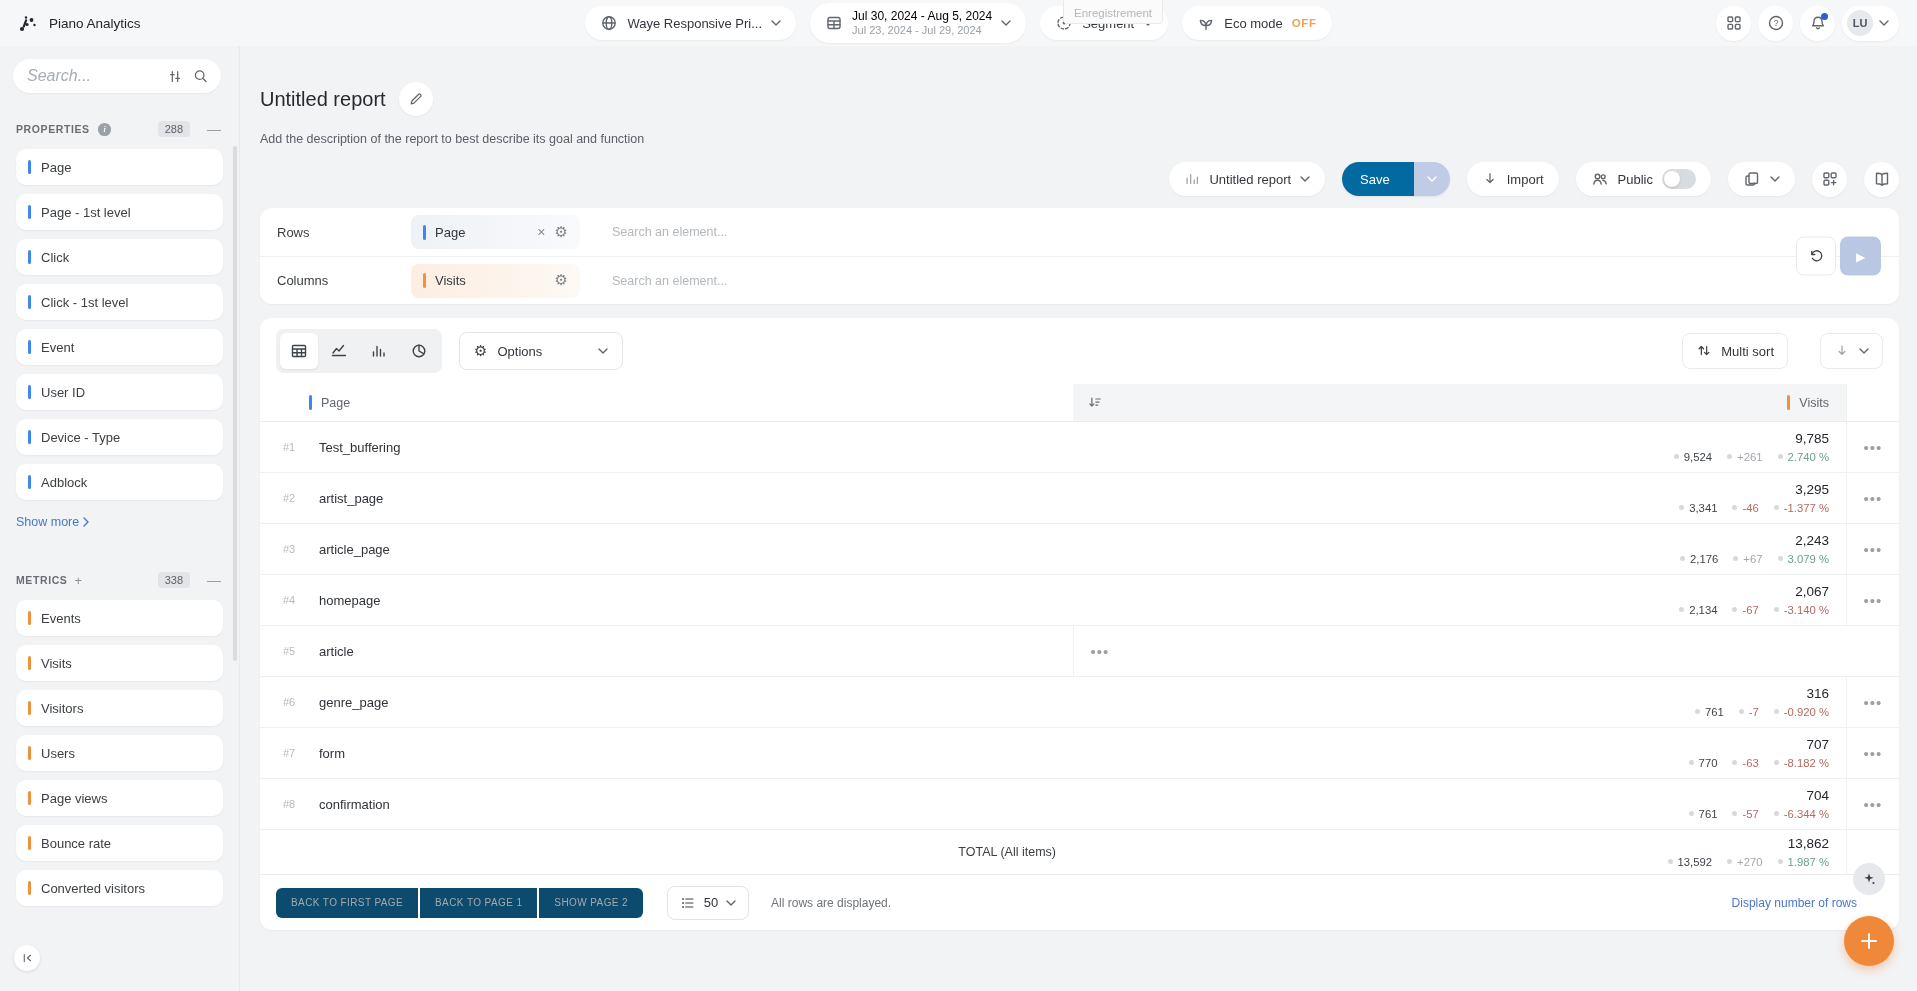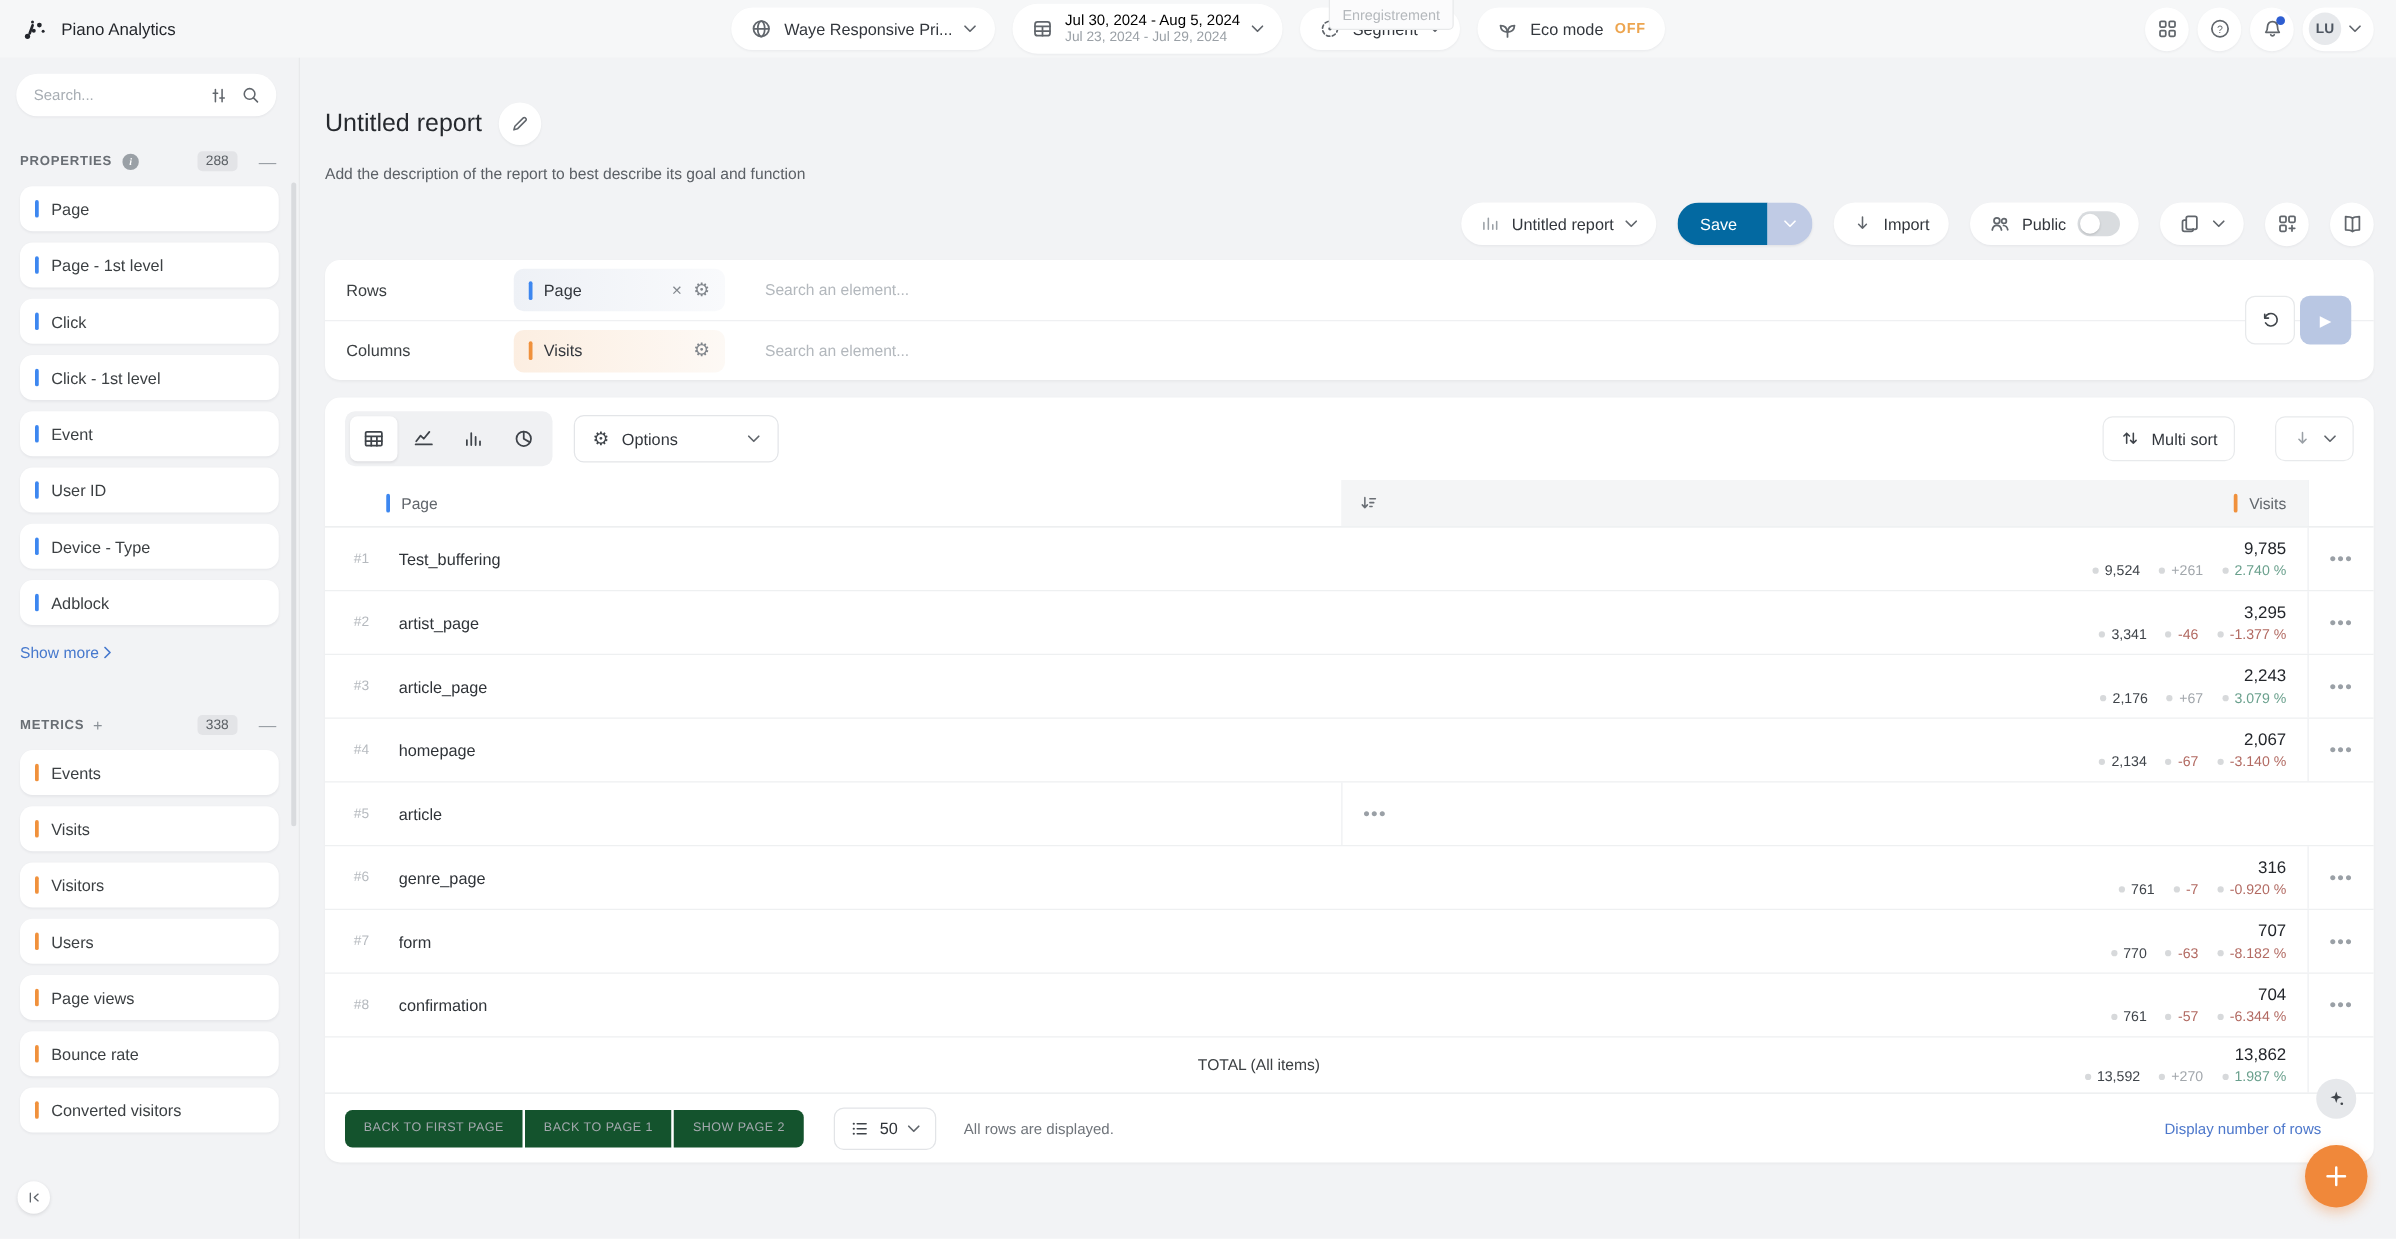--- a/index.html
+++ b/index.html
@@ -28,21 +28,21 @@
   .topbar-right { position:absolute; right:18px; top:0; height:46px; display:flex; align-items:center; gap:7px; }
   .round-btn { width:35px; height:35px; border-radius:50%; background:#fff; display:inline-flex; align-items:center; justify-content:center; box-shadow:0 1px 2px rgba(22,26,34,.05); position:relative; }
   .bell-dot { position:absolute; top:7px; right:7px; width:7px; height:7px; border-radius:50%; background:#2e5ed1; }
   .user-pill { height:35px; border-radius:18px; background:#fff; display:inline-flex; align-items:center; gap:6px; padding:0 10px 0 5px; box-shadow:0 1px 2px rgba(22,26,34,.05); }
   .avatar { width:26px; height:26px; border-radius:50%; background:#e7e9ec; color:#4d5560; font-size:11px; font-weight:700; display:inline-flex; align-items:center; justify-content:center; }
   .tooltip-clip { position:absolute; left:1063px; top:-10px; height:34px; background:#fbfbfc; border:1px solid #e8e9ea; border-radius:4px; color:#b4b8bc; font-size:11.5px; display:flex; align-items:flex-end; padding:4px 10px; z-index:40; }
 
   
   .sidebar { position:absolute; left:0; top:46px; bottom:0; width:240px; background:#f2f3f5; border-right:1px solid #e8e9eb; z-index:20; }
   .search-pill { margin:13px 18px 0 13px; height:34px; background:#fff; border-radius:18px; display:flex; align-items:center; padding:0 12px 0 14px; box-shadow:0 1px 2px rgba(22,26,34,.05); gap:10px; }
-  .search-pill input { border:none; outline:none; background:transparent; flex:1; min-width:0; font-size:12px; color:#3c4043; font-family:inherit; }
+  .search-pill input { border:none; outline:none; background:transparent; flex:1; min-width:0; font-size:16px; color:#3c4043; font-family:inherit;font-style:italic; }
   .search-pill input::placeholder { color:#a7adb3; }
   .side-head { display:flex; align-items:center; padding:0 16px; margin-top:28px; margin-bottom:12px; gap:7px; }
   .side-head-title { font-size:10.5px; letter-spacing:.6px; color:#696e74; font-weight:700; }
   .count-badge { margin-left:auto; background:#e3e4e7; color:#5c6166; border-radius:4px; font-size:11px; padding:2px 7px; }
   .collapse-min { color:#9aa0a6; font-size:14px; margin-left:10px; margin-right:2px; }
   .plus-sign { color:#8a9097; font-size:13px; font-weight:400; }
   .side-list { padding:0 16px; display:flex; flex-direction:column; gap:9px; }
   .side-item { background:#fff; border-radius:10px; height:36px; display:flex; align-items:center; padding:0 12px; box-shadow:0 1px 2px rgba(22,26,34,.05); gap:10px; cursor:pointer; }
   .accent { width:3px; height:14px; border-radius:2px; flex:none; }
   .props .accent { background:#3d87f0; }
@@ -118,21 +118,21 @@
   .t-flat { color:#a2a7ac; }
   .t-up { color:#6aa08d; }
   .t-down { color:#b26a62; }
   .more-dots { color:#9aa0a6; font-size:15px; letter-spacing:1px; cursor:pointer; }
   .trow-total { height:45px; display:flex; border-bottom:1px solid #e9ebed; }
   .trow-total .col-name { display:flex; align-items:center; justify-content:flex-end; padding-right:17px; font-size:12.5px; color:#3c4043; font-weight:500; }
 
   
   .pagerow { flex:1; display:flex; align-items:center; padding:0 16px; position:relative; }
   .pg-group { display:flex; gap:2px; }
-  .pg-btn { background:#14532d; color:#a4a9ae; font-size:10px; letter-spacing:.4px; padding:11px 15px; height:30px; display:flex; align-items:center; font-weight:500; }
+  .pg-btn { background:#0c4a6e; color:#a4a9ae; font-size:10px; letter-spacing:.4px; padding:11px 15px; height:30px; display:flex; align-items:center; font-weight:500; }
   .pg-btn:first-child { border-radius:6px 0 0 6px; }
   .pg-btn:last-child { border-radius:0 6px 6px 0; }
   .perpage { margin-left:24px; height:34px; width:82px; border:1px solid #e2e4e7; border-radius:8px; display:inline-flex; align-items:center; justify-content:center; gap:8px; font-size:13px; color:#2f3338; }
   .pg-status { margin-left:22px; font-size:12px; color:#6f747a; }
   .display-link { position:absolute; right:42px; font-size:12px; color:#4c77cb; cursor:pointer; }
 
   
   .wand-btn { position:absolute; right:32px; bottom:96px; width:32px; height:32px; border-radius:50%; background:#e6e8eb; display:flex; align-items:center; justify-content:center; z-index:35; }
   .fab { position:absolute; right:23px; bottom:25px; width:50px; height:50px; border-radius:50%; background:#f0883a; box-shadow:0 4px 10px rgba(240,136,58,.4); display:flex; align-items:center; justify-content:center; z-index:35; }
 </style>

